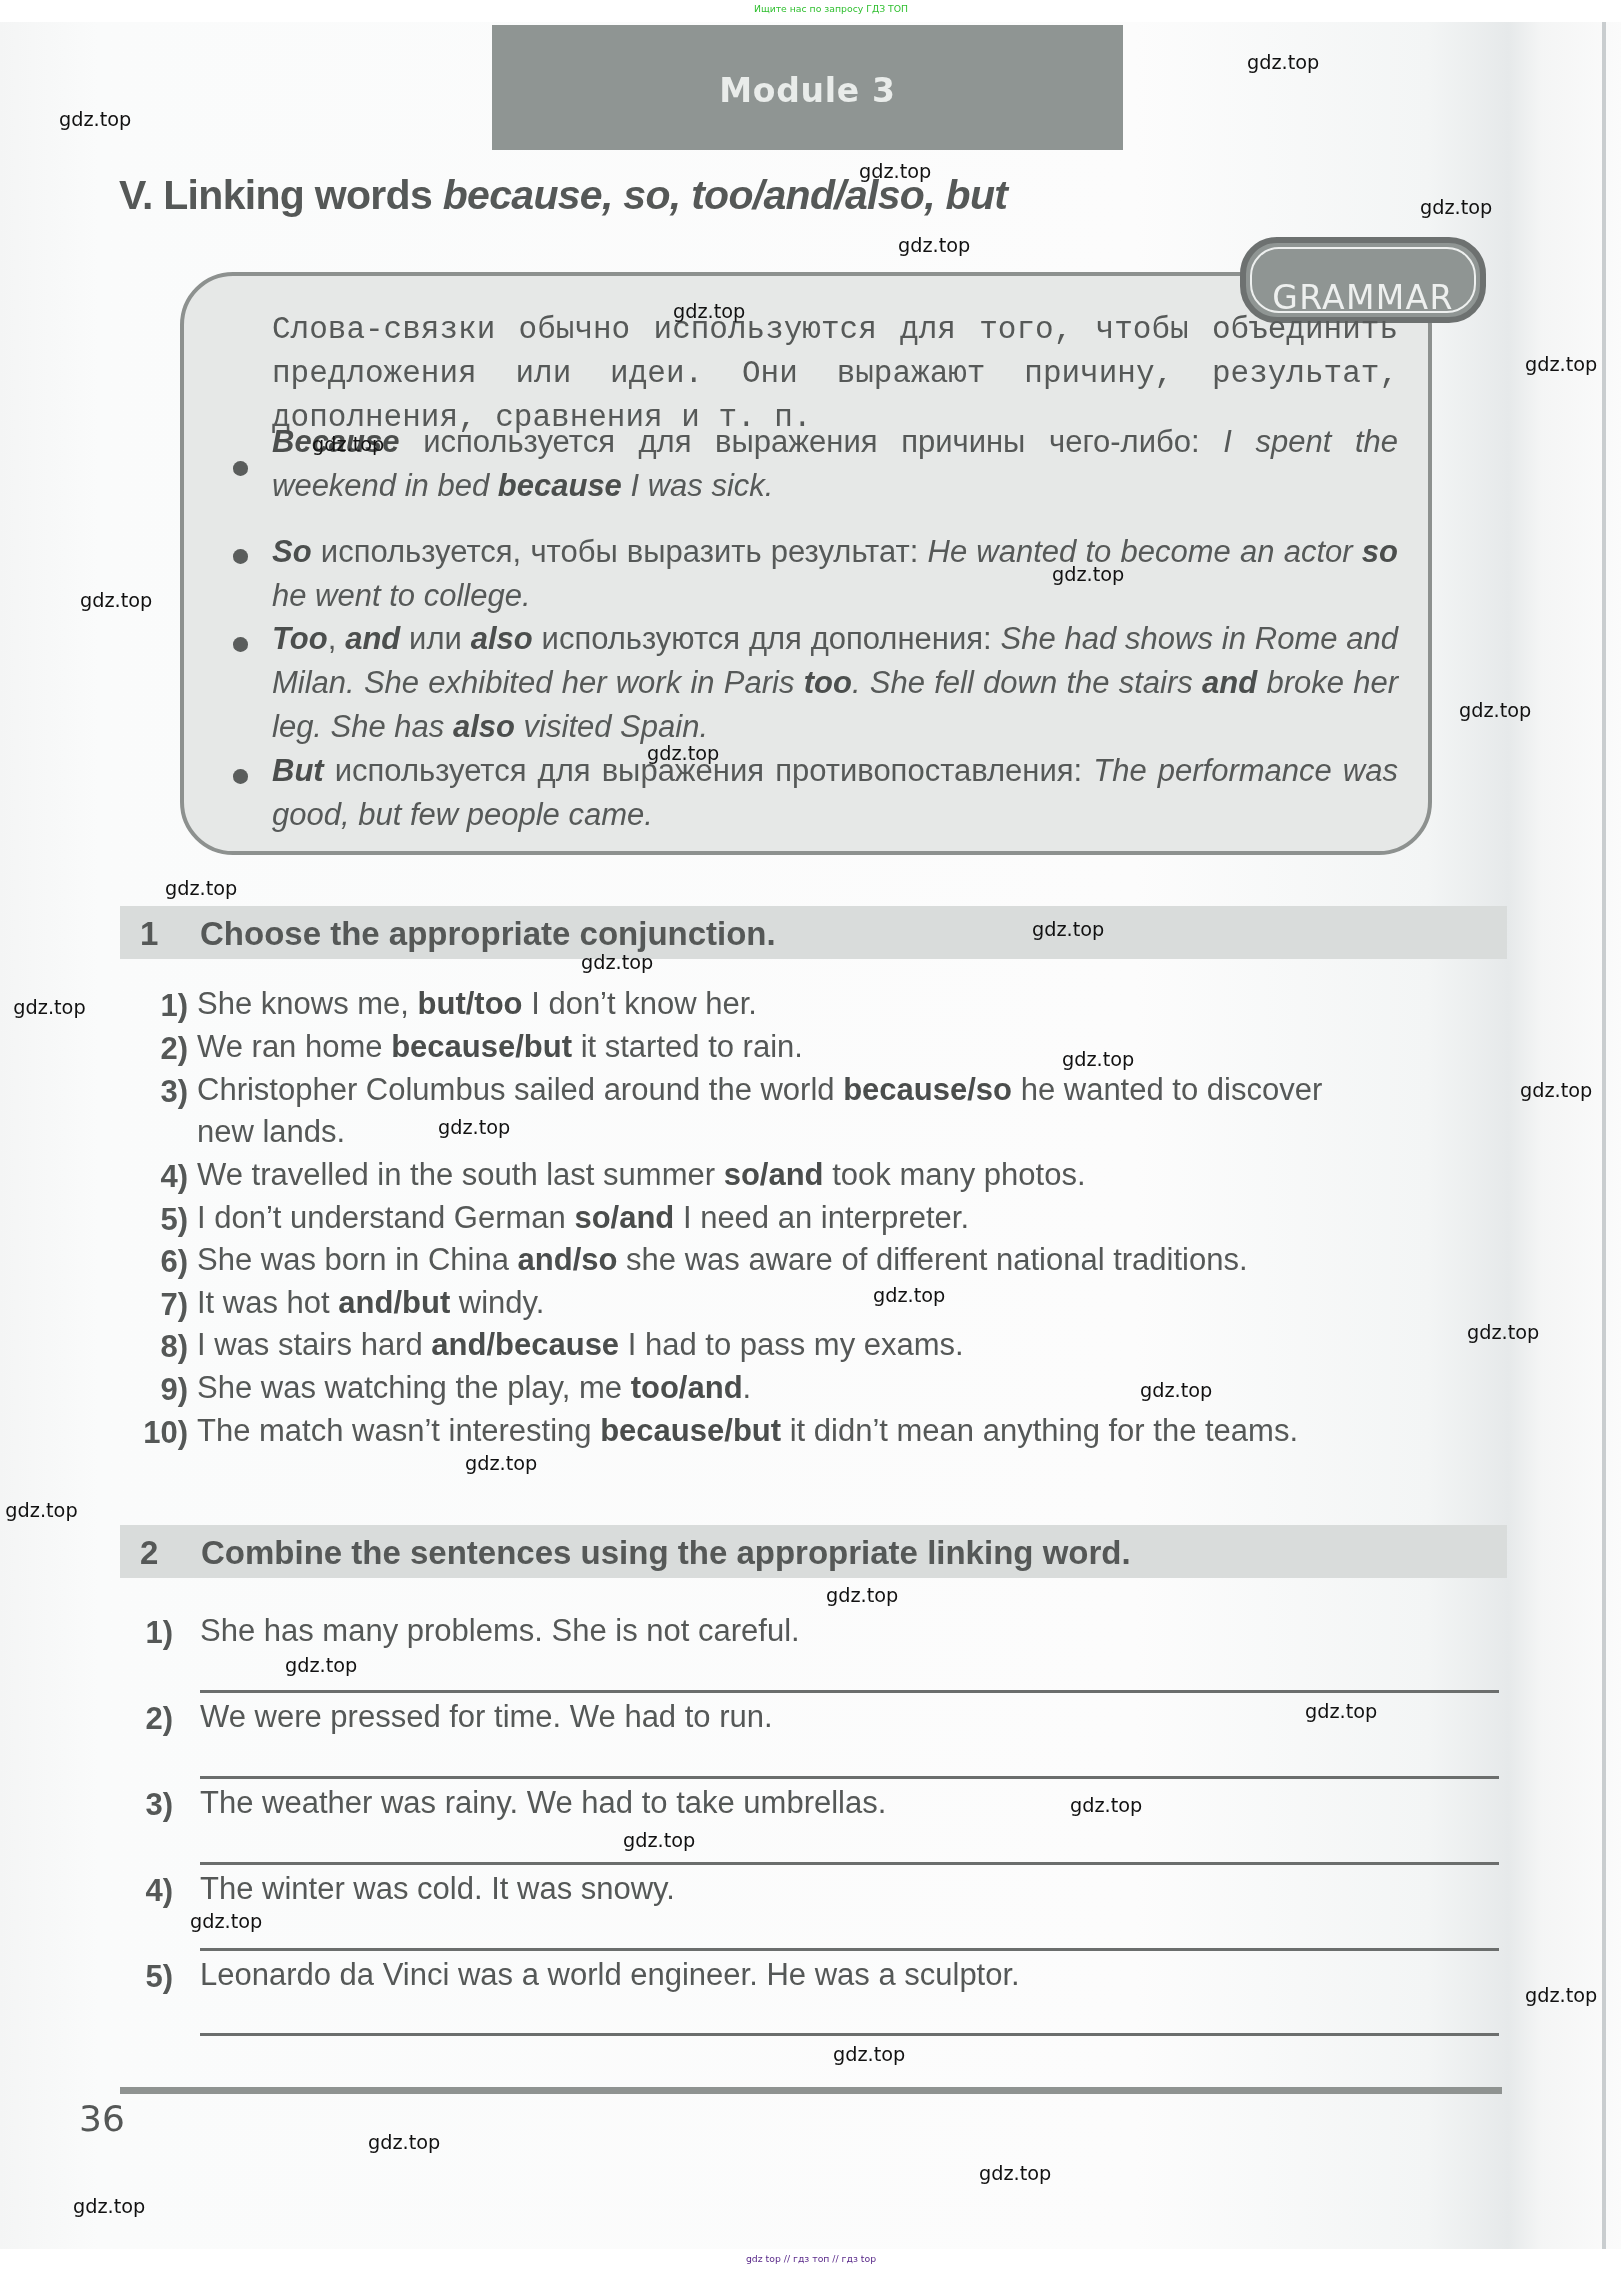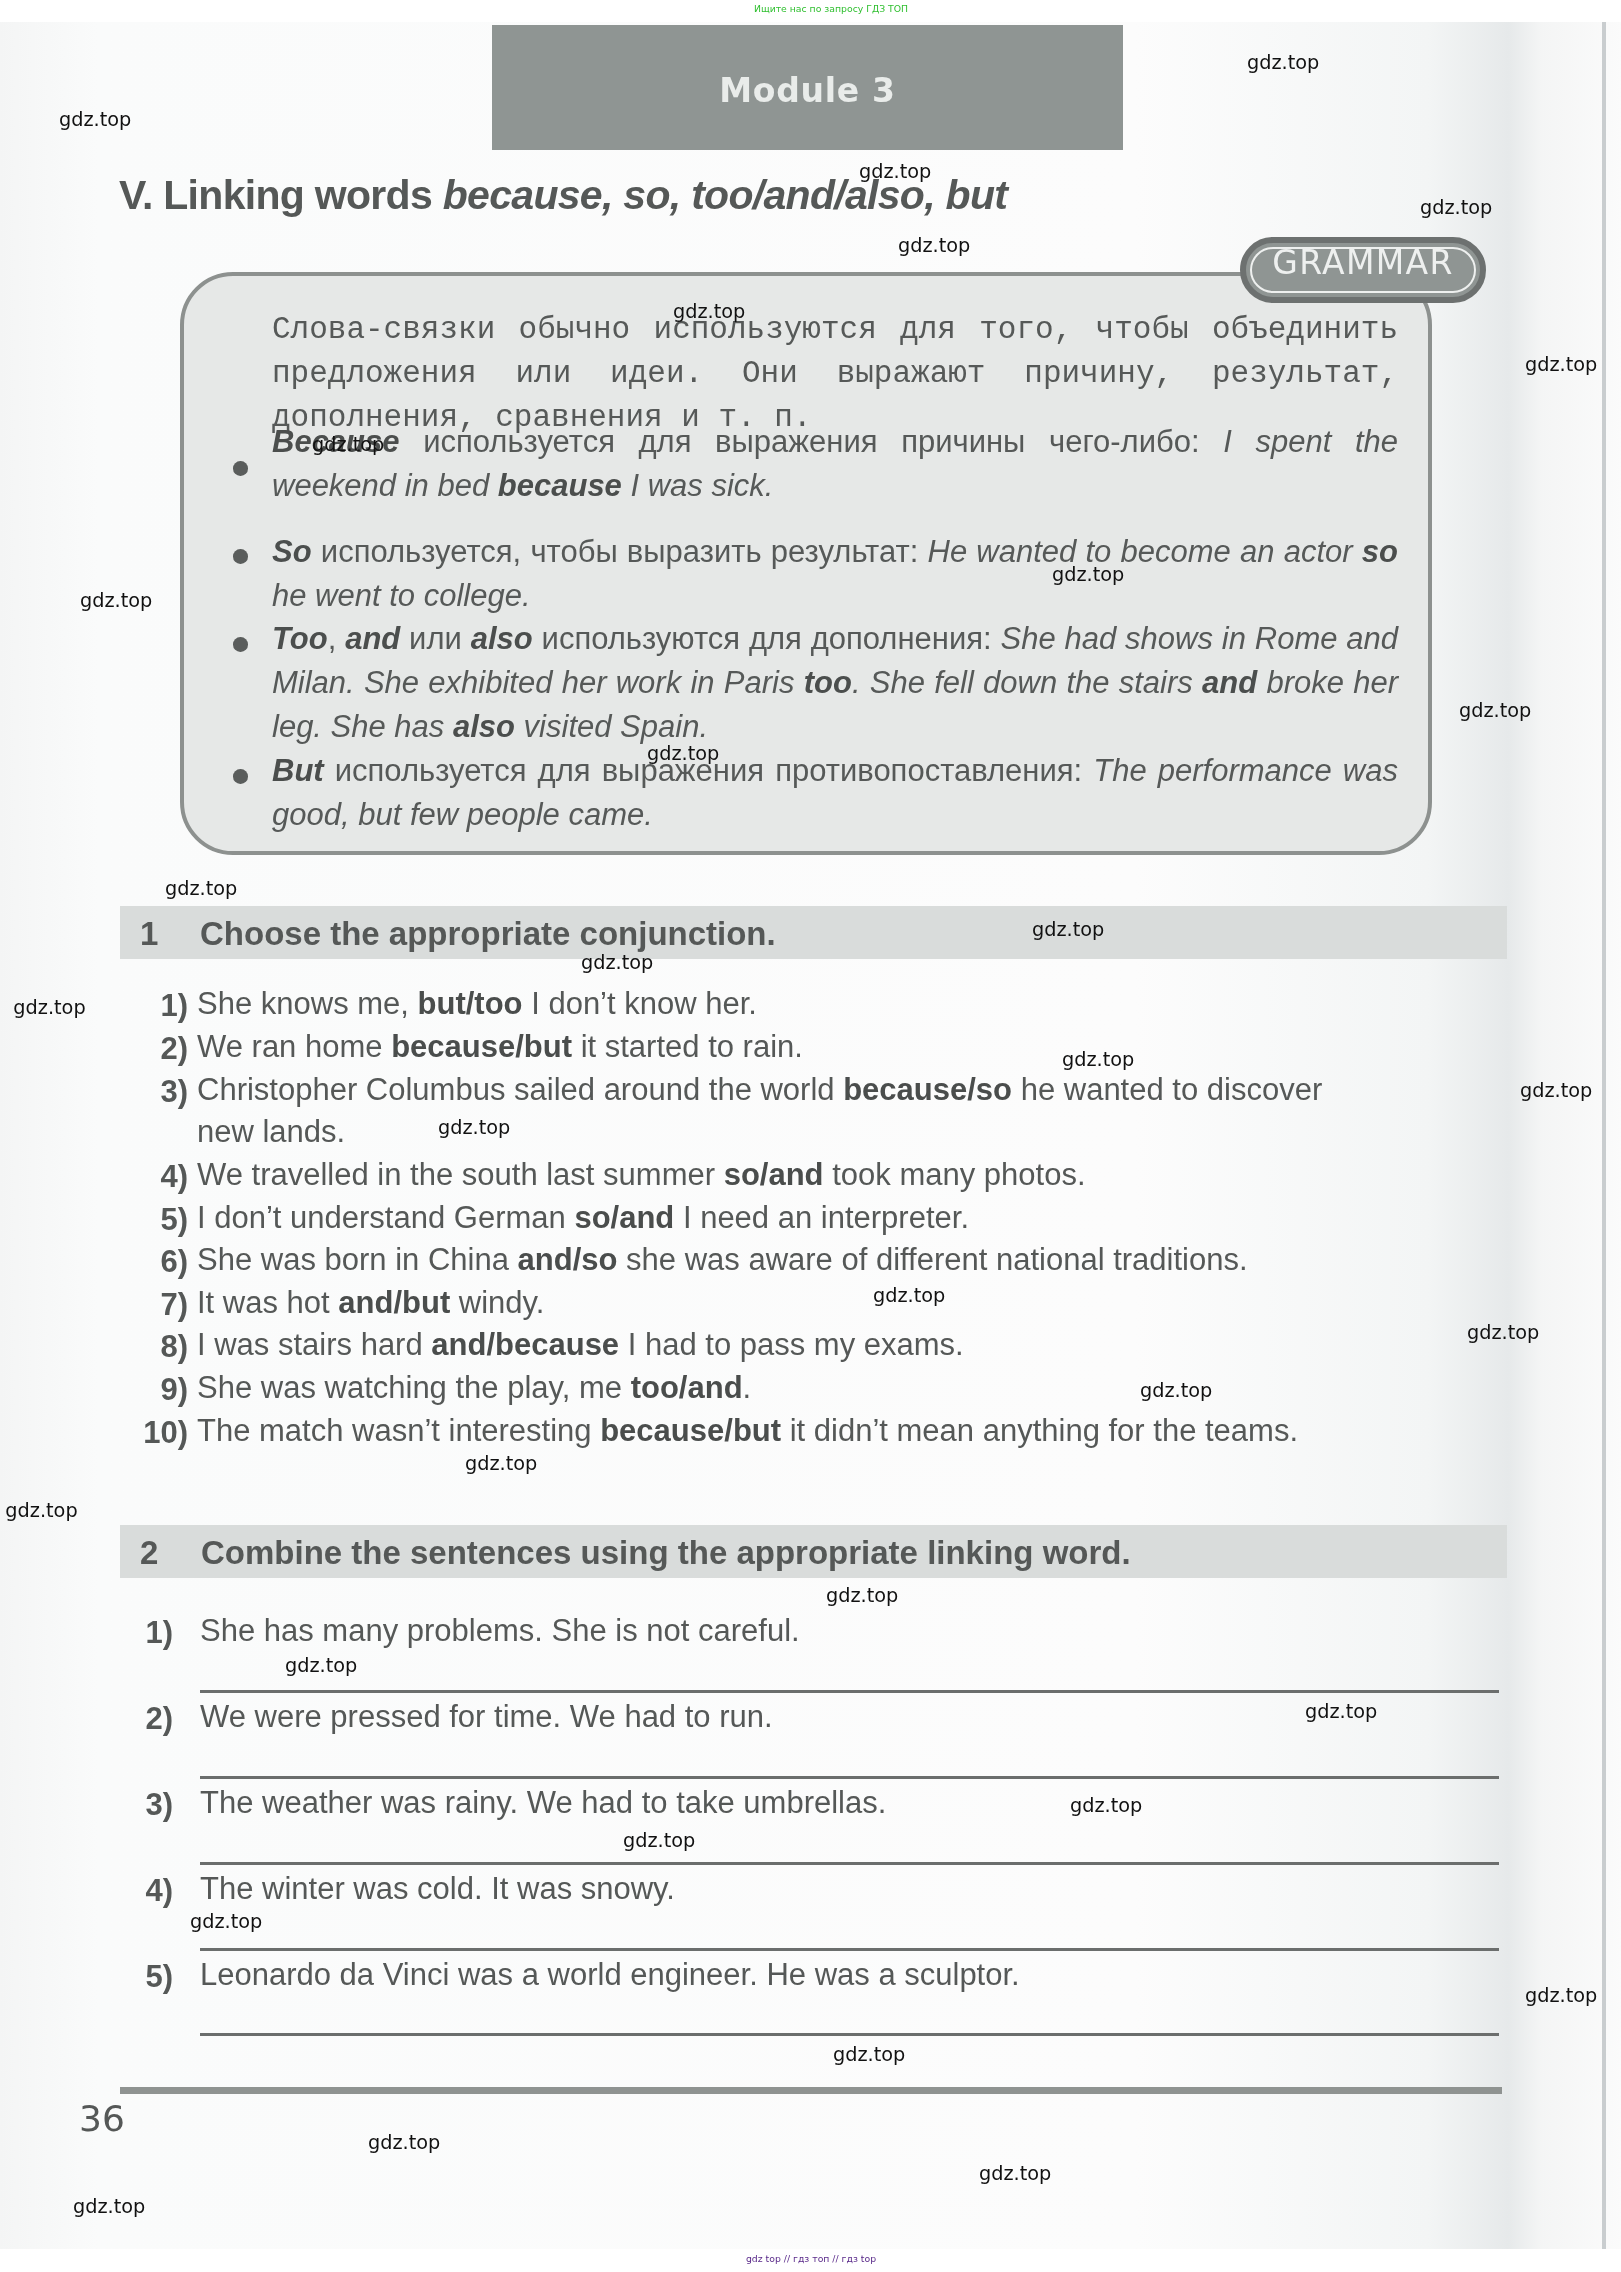--- a/index.html
+++ b/index.html
@@ -44,23 +44,23 @@
     font-size: 41px; font-weight: bold; color: #555857; letter-spacing: -0.7px;
   }
   .section-title em { font-style: italic; }
 
   .grammar-box {
     position: absolute; left: 180px; top: 272px; width: 1252px; height: 583px;
     background: #e6e8e7; border: 4px solid #8d918f; border-radius: 53px;
     box-sizing: border-box;
   }
   .grammar-badge {
-    position: absolute; left: 1240px; top: 237px; width: 246px; height: 66px;
+    position: absolute; left: 1240px; top: 237px; width: 246px; height: 86px;
     background: #8f9593; border: 6px solid #6d7170; border-radius: 37px;
-    box-sizing: border-box; display: flex; align-items: flex-start; justify-content: center;
+    box-sizing: border-box; display: flex; align-items: flex-end; justify-content: center;
   }
   .grammar-badge-inner {
     position: absolute; left: 4px; top: 4px; right: 4px; bottom: 4px;
     border: 2.7px solid #eef0ef; border-radius: 29px;
   }
   .grammar-badge span {
     position: relative; color: #eef0ef; font-size: 33px; letter-spacing: 1.3px;
     font-family: "DejaVu Sans", sans-serif;
   }
   .gtext {

